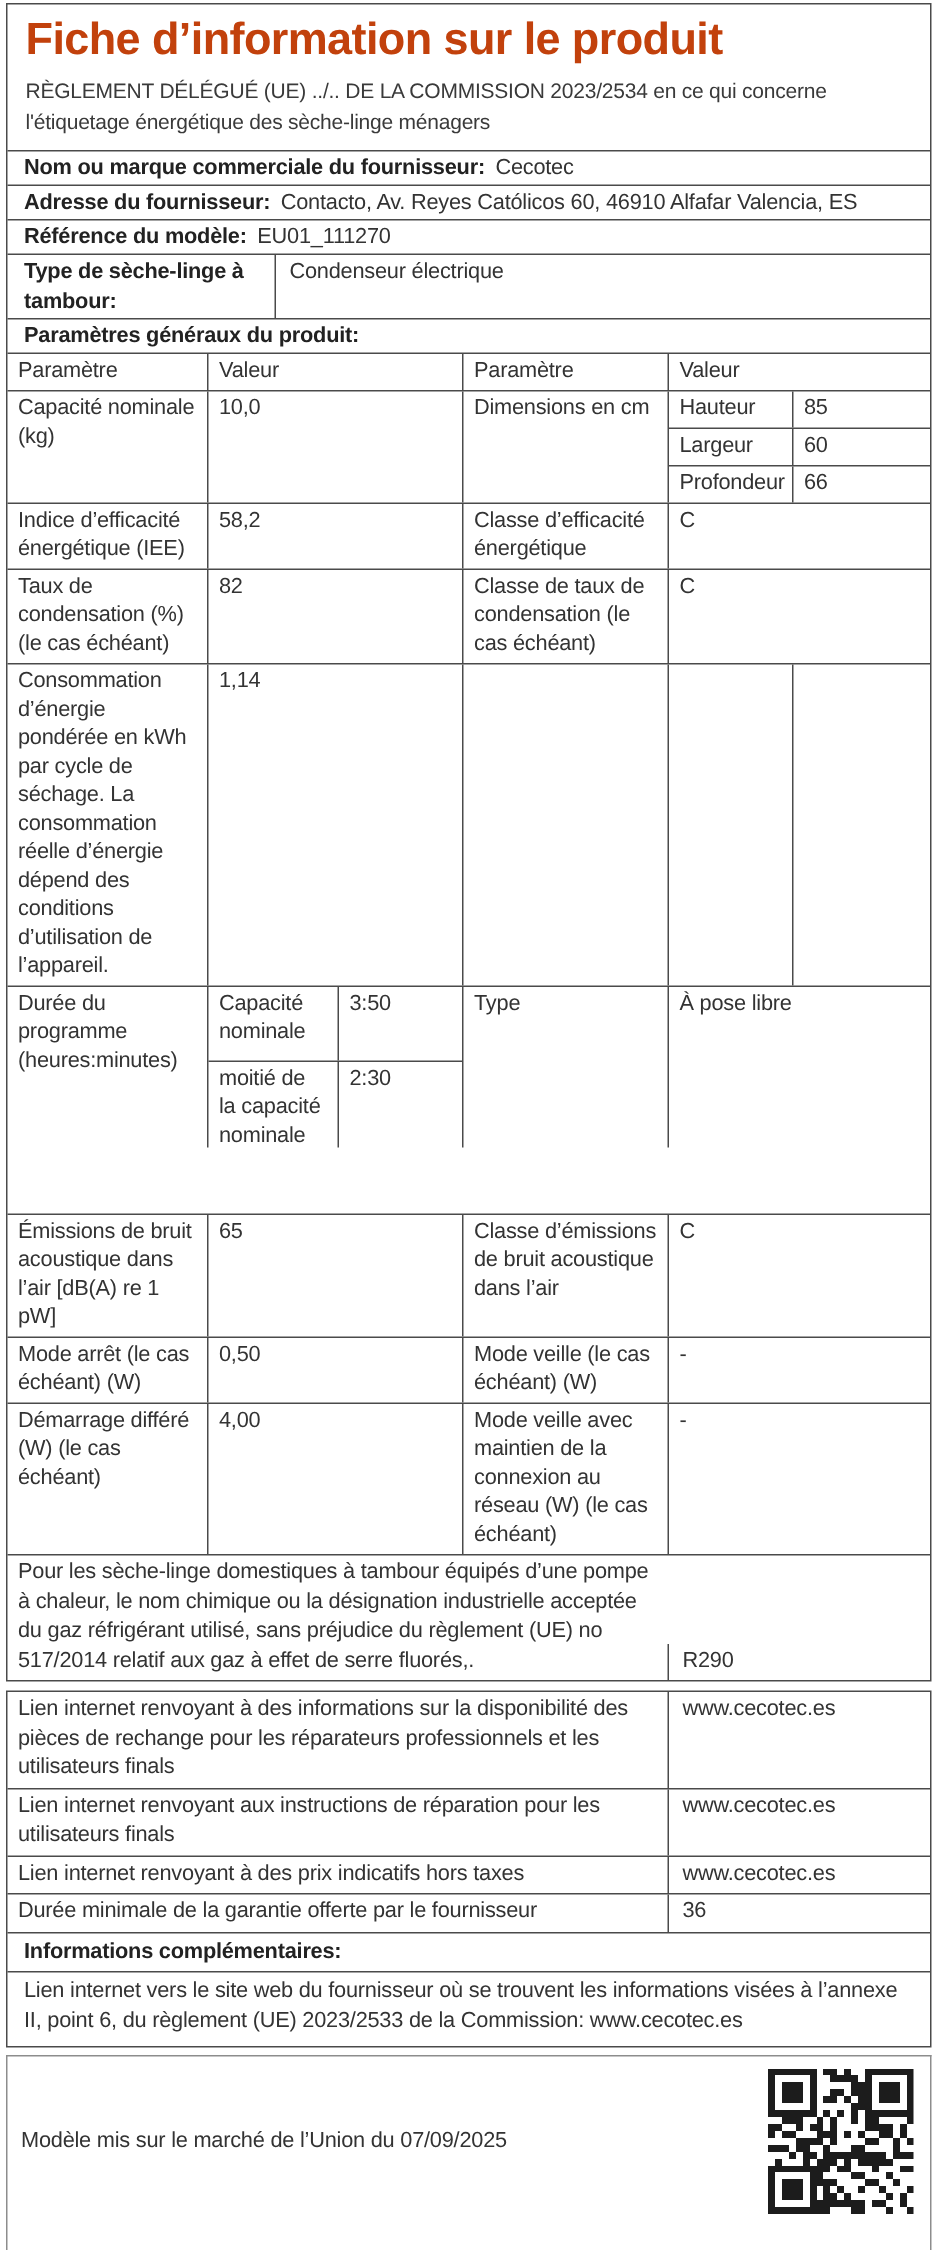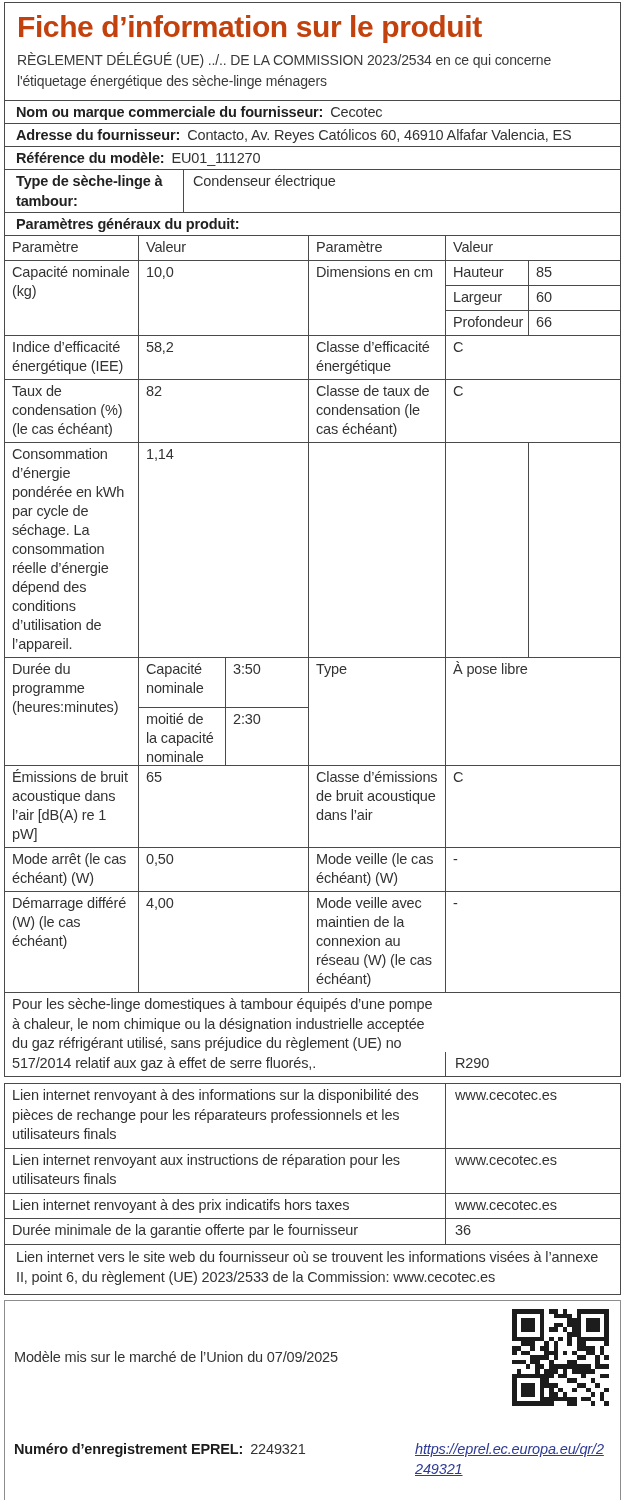--- a/index.html
+++ b/index.html
@@ -39,21 +39,21 @@
   .nv{flex:1;border-left:1.5px solid #4a4a4a;padding:2px 7px 3px;line-height:19px;}
 
   .hrow{min-height:22px;}
   .r-cap{min-height:65px;}
   .r-cap .nrow{min-height:21.6px;flex:none;}
   .r-iee{min-height:40px;}
   .r-cond{min-height:56px;}
   .r-ener{min-height:162px;}
   .r-dur .nrow:nth-child(1){min-height:44px;}
   .r-dur .nrow:nth-child(2){min-height:57px;}
-  .r-noise{min-height:76px;}
+  .r-noise{min-height:76px;margin-top:44px;}
   .r-off{min-height:43px;}
   .r-del{min-height:93px;}
   .r-ref{min-height:74px;}
 
   
   .trow2{display:flex;border-top:1.5px solid #4a4a4a;}
   .trow2:first-child{border-top:none;}
   .cL{width:440px;box-sizing:border-box;padding:2px 7px 3px;line-height:19.5px;}
   .cR{flex:1;border-left:1.5px solid #4a4a4a;padding:2px 9px 3px;line-height:19.5px;}
   .l1{min-height:46px;} .l2{min-height:44px;} .l3{min-height:23px;} .l4{min-height:23px;}
@@ -215,20 +215,23 @@
       <div class="cL">Lien internet renvoyant aux instructions de réparation pour les utilisateurs finals</div>
       <div class="cR">www.cecotec.es</div>
     </div>
     <div class="trow2 l3">
       <div class="cL">Lien internet renvoyant à des prix indicatifs hors taxes</div>
       <div class="cR">www.cecotec.es</div>
     </div>
     <div class="trow2 l4">
       <div class="cL">Durée minimale de la garantie offerte par le fournisseur</div>
       <div class="cR">36</div>
+    </div>
+    <div class="crow">
+      <span class="lbl">Informations complémentaires:</span>
     </div>
     <div class="crow annexe">Lien internet vers le site web du fournisseur où se trouvent les informations visées à l’annexe II, point 6, du règlement (UE) 2023/2533 de la Commission:  www.cecotec.es</div>
   </section>
 
   <div class="gap5"></div>
 
   <section class="footer">
     <div class="qr"><svg xmlns="http://www.w3.org/2000/svg" viewBox="0 0 21 21" width="97" height="97" shape-rendering="crispEdges">
           <rect width="21" height="21" fill="#ffffff"></rect>
           <g fill="#1c1c1c">

